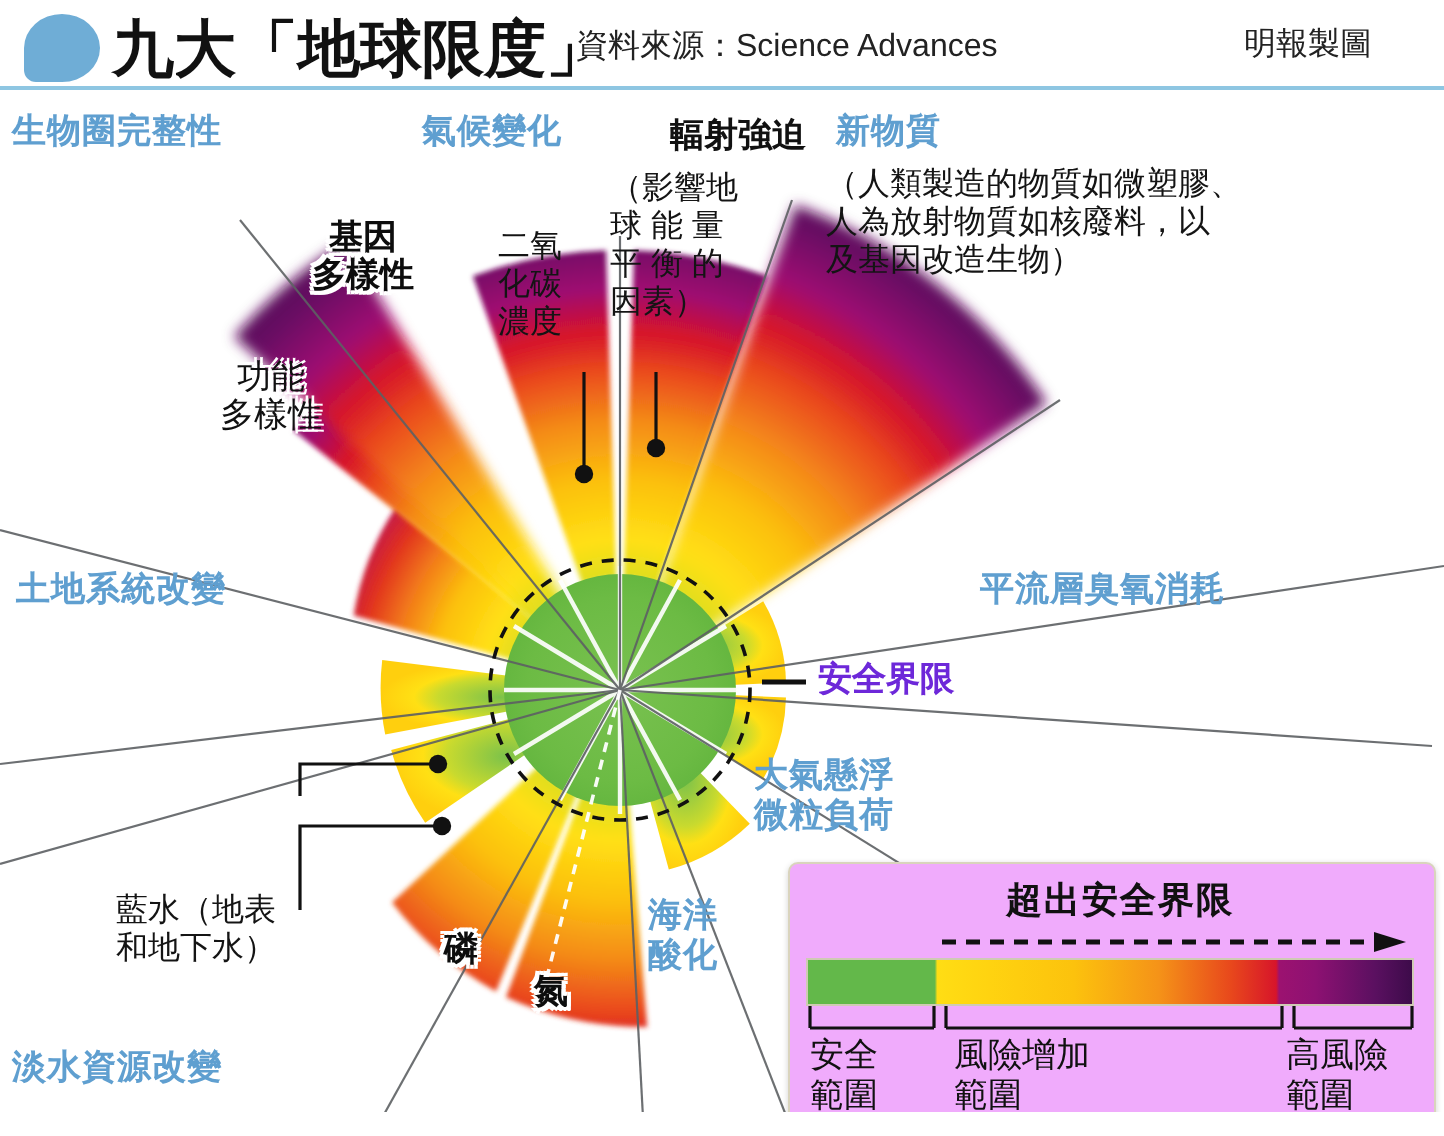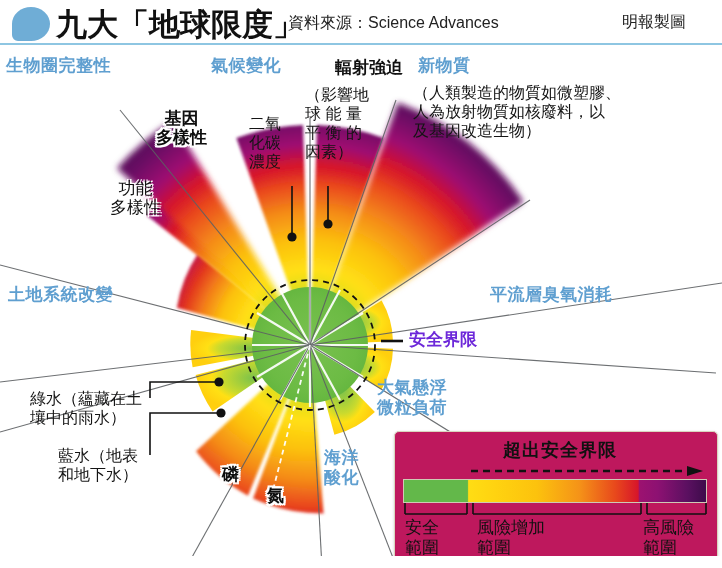--- a/index.html
+++ b/index.html
@@ -28,21 +28,21 @@
 
   
   .wlbl{position:absolute;white-space:pre;font-weight:bold;font-size:17px;color:#0d0d0d;
         line-height:1.1;
         text-shadow:
           -2px -2px 0 #fff, 2px -2px 0 #fff, -2px 2px 0 #fff, 2px 2px 0 #fff,
           -2px 0 0 #fff, 2px 0 0 #fff, 0 -2px 0 #fff, 0 2px 0 #fff;}
 
   
   .legend{position:absolute;left:394px;top:431px;width:322px;height:133px;
-          background:#be185d;border:1px solid #d9d4bd;border-radius:5px;
+          background:#f0abfc;border:1px solid #d9d4bd;border-radius:5px;
           box-shadow:0 1px 3px rgba(0,0,0,.18);}
   .lg-title{position:absolute;left:108px;top:6px;font-size:18px;font-weight:bold;color:#111;
             letter-spacing:1px;white-space:nowrap;}
   .lg-arrow{position:absolute;left:76px;top:34px;width:232px;height:10px;}
   .lg-bar{position:absolute;left:8px;top:47px;width:304px;height:24px;
           background:linear-gradient(to right,
             #63b84a 0%, #63b84a 21%,
             #ffdd14 21.4%, #ffd310 30%,
             #fcc20d 44%, #f59318 58%,
             #e8481c 70%, #d7152a 77.5%,
@@ -220,38 +220,37 @@
 
   <div class="lbl lbl-blue" style="left:490px;top:285px;">平流層臭氧消耗</div>
 
   <div class="lbl lbl-blue" style="left:377px;top:378px;">大氣懸浮
 微粒負荷</div>
 
   <div class="lbl lbl-blue" style="left:324px;top:448px;">海洋
 酸化</div>
 
 
+  <div class="lbl lbl-blue" style="left:6px;top:524px;">淡水資源改變</div>
 
   <div class="lbl lbl-dark" style="left:307px;top:58px;font-weight:bold;font-size:17px;color:#111;margin-left:28px;">輻射強迫</div>
 
   <div class="lbl lbl-dark" style="left:305px;top:86px;">（影響地
 球 能 量
 平 衡 的
 因素）</div>
 
   <div class="lbl lbl-dark" style="left:249px;top:115px;">二氧
 化碳
 濃度</div>
 
   <div class="lbl lbl-dark" style="left:413px;top:84px;">（人類製造的物質如微塑膠、
 人為放射物質如核廢料，以
 及基因改造生物）</div>
 
-  <div class="lbl lbl-dark" style="left:30px;top:390px;">綠水（蘊藏在土
-壤中的雨水）</div>
 
   <div class="lbl lbl-dark" style="left:58px;top:447px;">藍水（地表
 和地下水）</div>
 
   <div class="lbl lbl-gray" style="left:409px;top:330px;">安全界限</div>
 
   <div class="wlbl" style="left:156px;top:110px;text-align:center;">基因
 多樣性</div>
 
   <div class="wlbl" style="left:110px;top:180px;text-align:center;font-weight:normal;color:#111;

